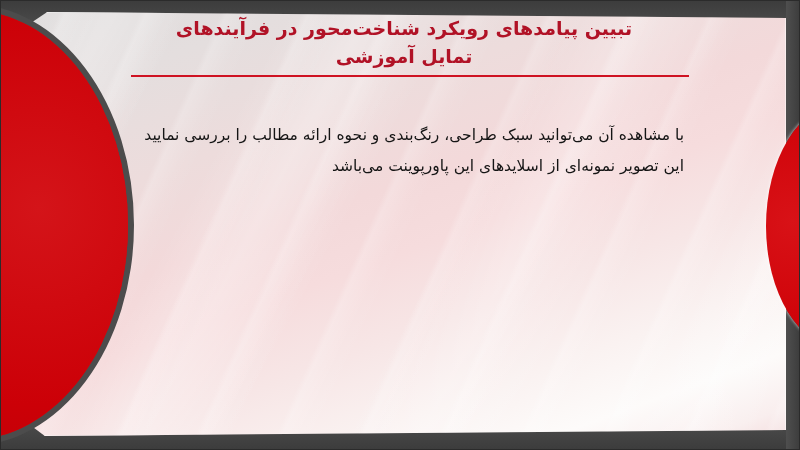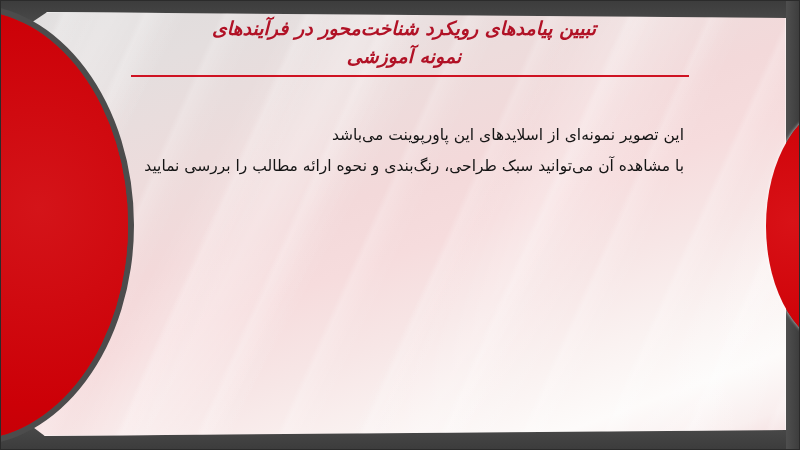--- a/index.html
+++ b/index.html
@@ -68,21 +68,21 @@
 
   
   #right-circle{position:absolute;left:766px;top:104px;width:150px;height:244px;
                 border-radius:50%;
                 background:radial-gradient(ellipse at 18% 48%,#d81217 0%,#cf0208 62%,#bc0005 100%);
                 box-shadow:-1px 0 3px rgba(255,255,255,0.55);}
 
   
   #title-block{position:absolute;right:96px;top:14px;width:600px;text-align:center;}
   .title-line{color:#b11226;font-weight:bold;font-size:19px;line-height:28px;
-              direction:rtl;white-space:nowrap;font-style:italic;}
+              direction:rtl;white-space:nowrap;}
   #title-rule{position:absolute;left:131px;top:75px;width:558px;height:0;
               border-top:2px solid #cf1222;}
 
   
   #body-block{position:absolute;right:116px;top:120px;width:620px;
               text-align:right;direction:rtl;}
   .body-line{color:#141414;font-size:15.5px;line-height:31px;white-space:nowrap;}
 
   
   #edge{position:absolute;inset:0;border:1px solid #2b2b2b;pointer-events:none;}
@@ -99,23 +99,23 @@
   <div id="panel"></div>
   <div id="sheen"></div>
 
   <div id="left-ellipse"></div>
   <div id="left-ellipse-inner"></div>
 
   <div id="right-circle"></div>
 
   <div id="title-block">
     <div class="title-line">تبیین پیامدهای رویکرد شناخت‌محور در فرآیندهای</div>
-    <div class="title-line">نمونه آموزشی</div>
+    <div class="title-line">تمایل آموزشی</div>
   </div>
   <div id="title-rule"></div>
 
   <div id="body-block">
+    <div class="body-line">با مشاهده آن می‌توانید سبک طراحی، رنگ‌بندی و نحوه ارائه مطالب را بررسی نمایید</div>
     <div class="body-line">این تصویر نمونه‌ای از اسلایدهای این پاورپوینت می‌باشد</div>
-    <div class="body-line">با مشاهده آن می‌توانید سبک طراحی، رنگ‌بندی و نحوه ارائه مطالب را بررسی نمایید</div>
   </div>
 
   <div id="edge"></div>
 </div>
 
 </body></html>

